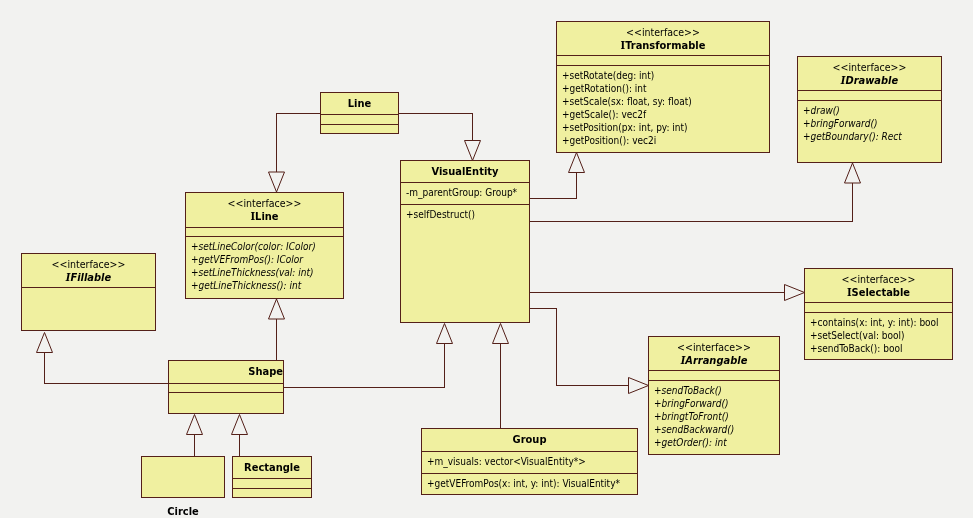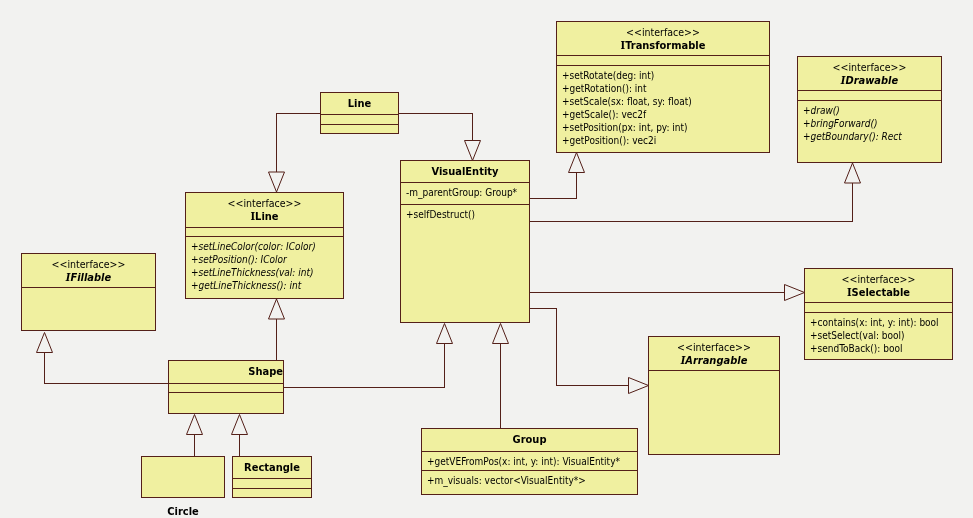--- a/index.html
+++ b/index.html
@@ -90,21 +90,21 @@
         <div class="sec body" style="flex: 1 1 0%;"></div>
       </div>
       <div class="uclass" style="left: 185px; top: 192px; width: 159px; height: 107px;">
         <div class="sec hdr" style="height: 34px;">
           <div class="stereo">&lt;&lt;interface&gt;&gt;</div>
           <div class="cname"><span class="sercap">I</span>Line</div>
         </div>
         <div class="sec body" style="height: 9px;"></div>
         <div class="sec body" style="flex: 1 1 0%; font-style: italic;">
           <div class="feat">+setLineColor(color: IColor)</div>
-          <div class="feat">+setPosition(): IColor</div>
+          <div class="feat">+getVEFromPos(): IColor</div>
           <div class="feat">+setLineThickness(val: int)</div>
           <div class="feat">+getLineThickness(): int</div>
         </div>
       </div>
       <div class="uclass" style="left: 400px; top: 160px; width: 130px; height: 163px;">
         <div class="sec hdr" style="height: 21px;">
           <div class="cname">VisualEntity</div>
         </div>
         <div class="sec body" style="height: 22px;">
           <div class="feat">-m_parentGroup: Group*</div>
@@ -131,37 +131,44 @@
           <div class="feat">+setSelect(val: bool)</div>
           <div class="feat">+sendToBack(): bool</div>
         </div>
       </div>
       <div class="uclass" style="left: 648px; top: 336px; width: 132px; height: 119px;">
         <div class="sec hdr" style="height: 33px;">
           <div class="stereo">&lt;&lt;interface&gt;&gt;</div>
           <div class="cname abs"><span class="sercap">I</span>Arrangable</div>
         </div>
         <div class="sec body" style="height: 10px;"></div>
+        <div class="sec body" style="flex: 1 1 0%;">
+          <div class="feat it">+sendToBack()</div>
+          <div class="feat it">+bringForward()</div>
+          <div class="feat it">+bringtToFront()</div>
+          <div class="feat it">+sendBackward()</div>
+          <div class="feat it">+getOrder(): int</div>
+        </div>
       </div>
       <div class="uclass" style="left: 168px; top: 360px; width: 116px; height: 54px;">
         <div class="sec hdr" style="height: 22px; text-align: right;">
           <div class="cname">Shape</div>
         </div>
         <div class="sec body" style="height: 9px;"></div>
         <div class="sec body" style="flex: 1 1 0%;"></div>
       </div>
       <div class="uclass" style="left: 421px; top: 428px; width: 217px; height: 67px;">
         <div class="sec hdr" style="height: 22px;">
           <div class="cname">Group</div>
         </div>
+        <div class="sec body" style="height: 22px;">
+          <div class="feat">+m_visuals: vector&lt;VisualEntity*&gt;</div>
+        </div>
         <div class="sec body" style="flex: 1 1 0%;">
           <div class="feat">+getVEFromPos(x: int, y: int): VisualEntity*</div>
-        </div>
-        <div class="sec body" style="height: 22px;">
-          <div class="feat">+m_visuals: vector&lt;VisualEntity*&gt;</div>
         </div>
       </div>
       <div class="uclass" style="left: 141px; top: 456px; width: 84px; height: 42px;">
         <div class="sec hdr" style="height: 21px; margin-top: 44px;">
           <div class="cname">Circle</div>
         </div>
         <div class="sec body" style="height: 10px;"></div>
         <div class="sec body" style="flex: 1 1 0%;"></div>
       </div>
       <div class="uclass" style="left: 232px; top: 456px; width: 80px; height: 42px;">

